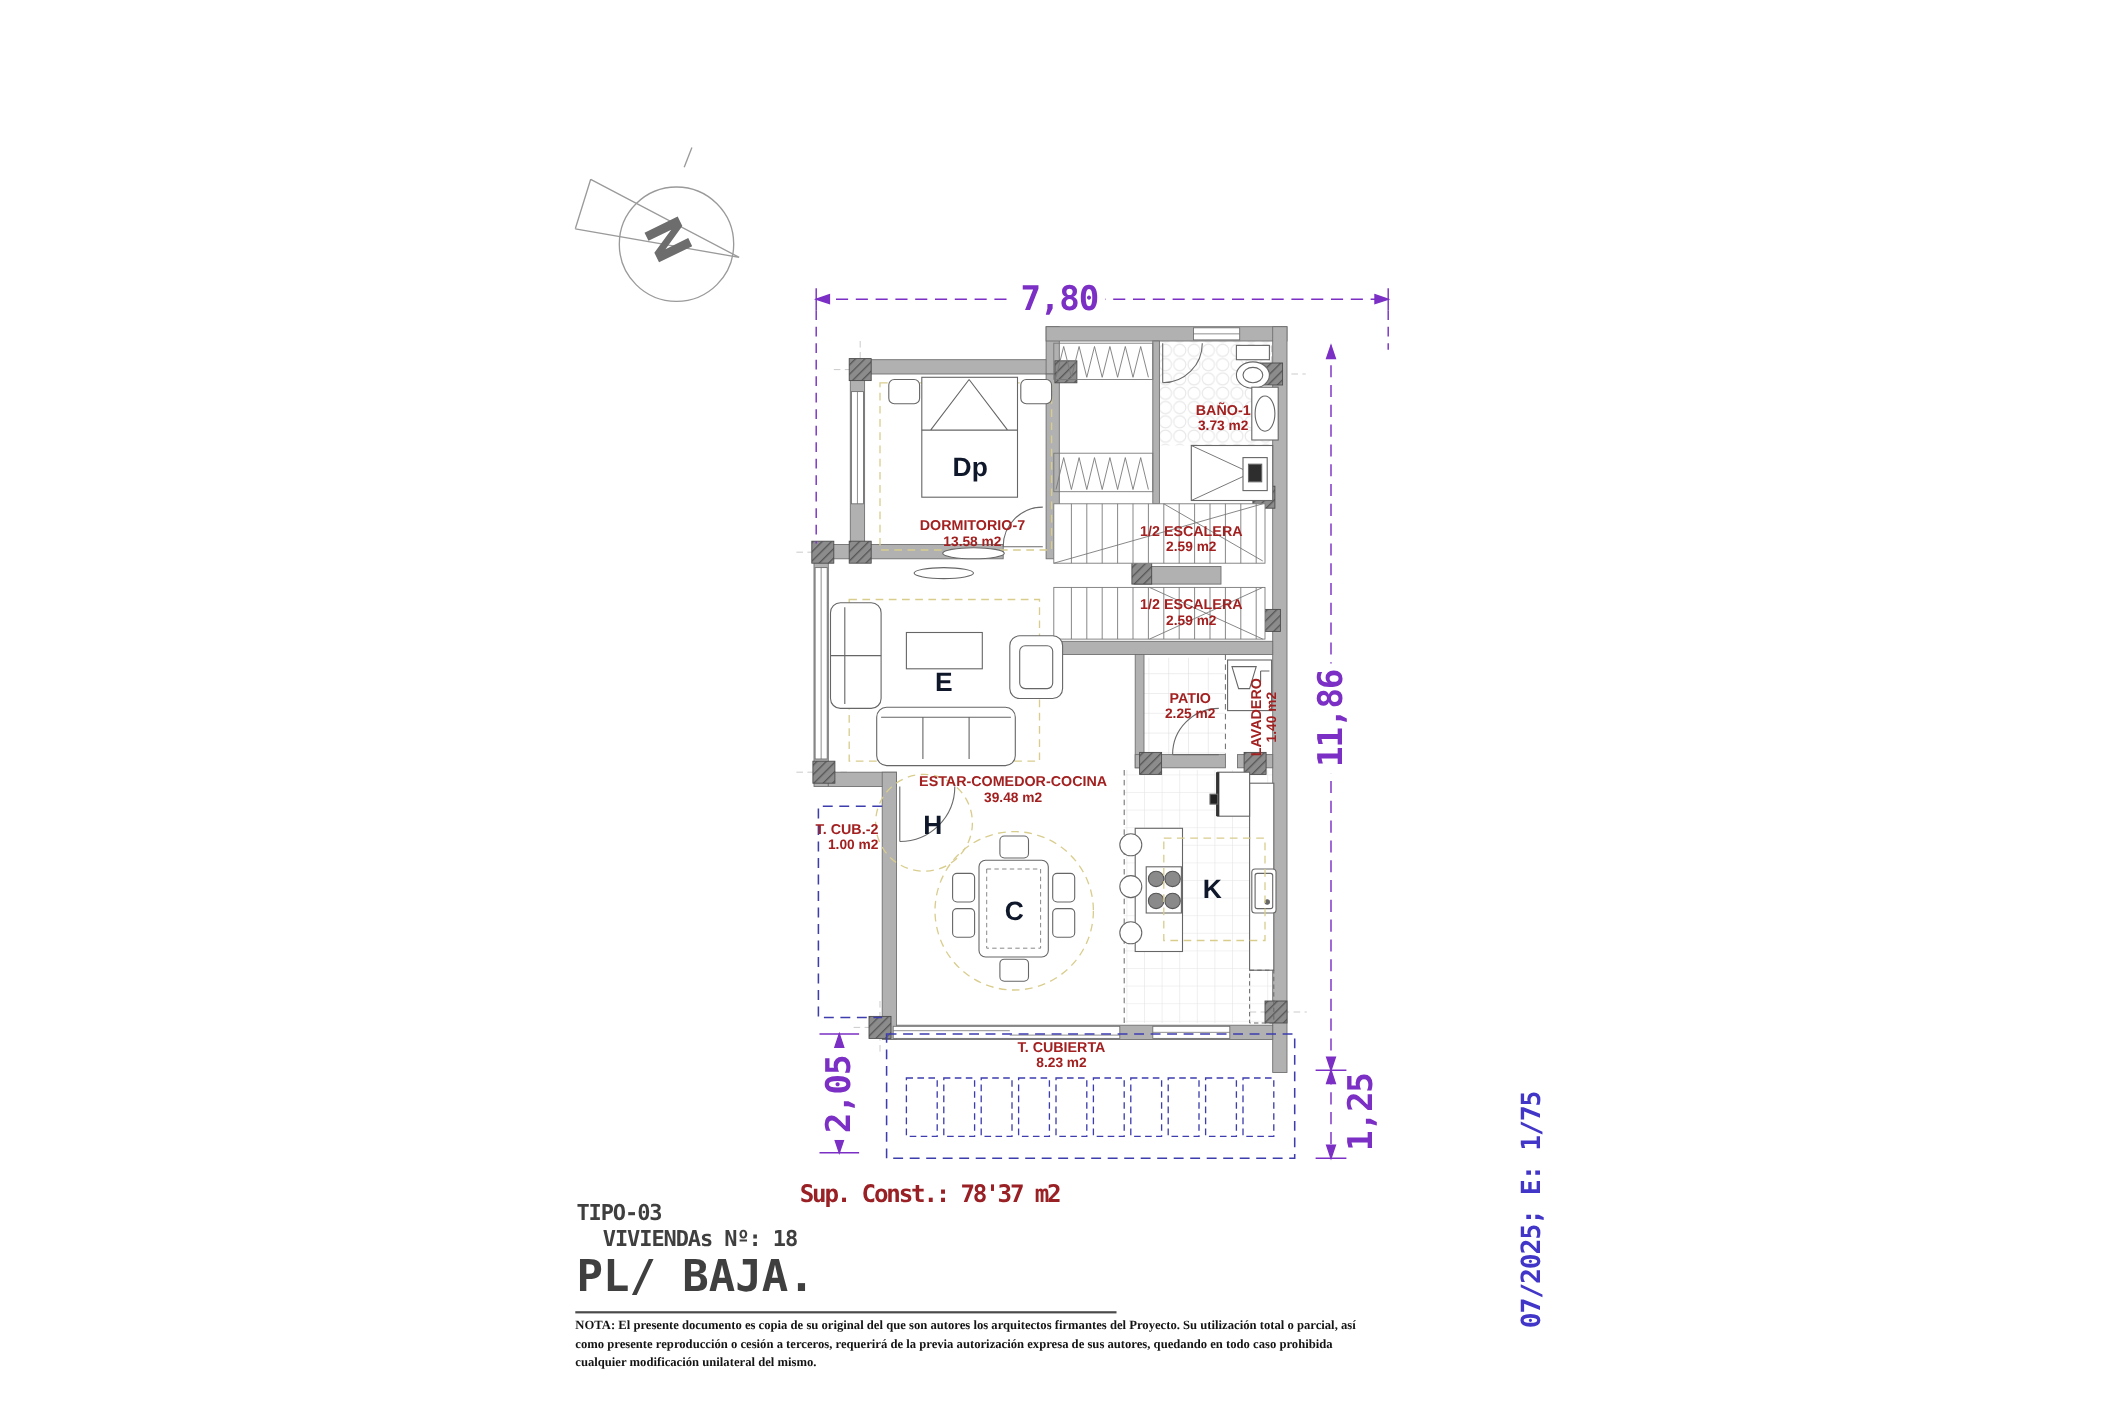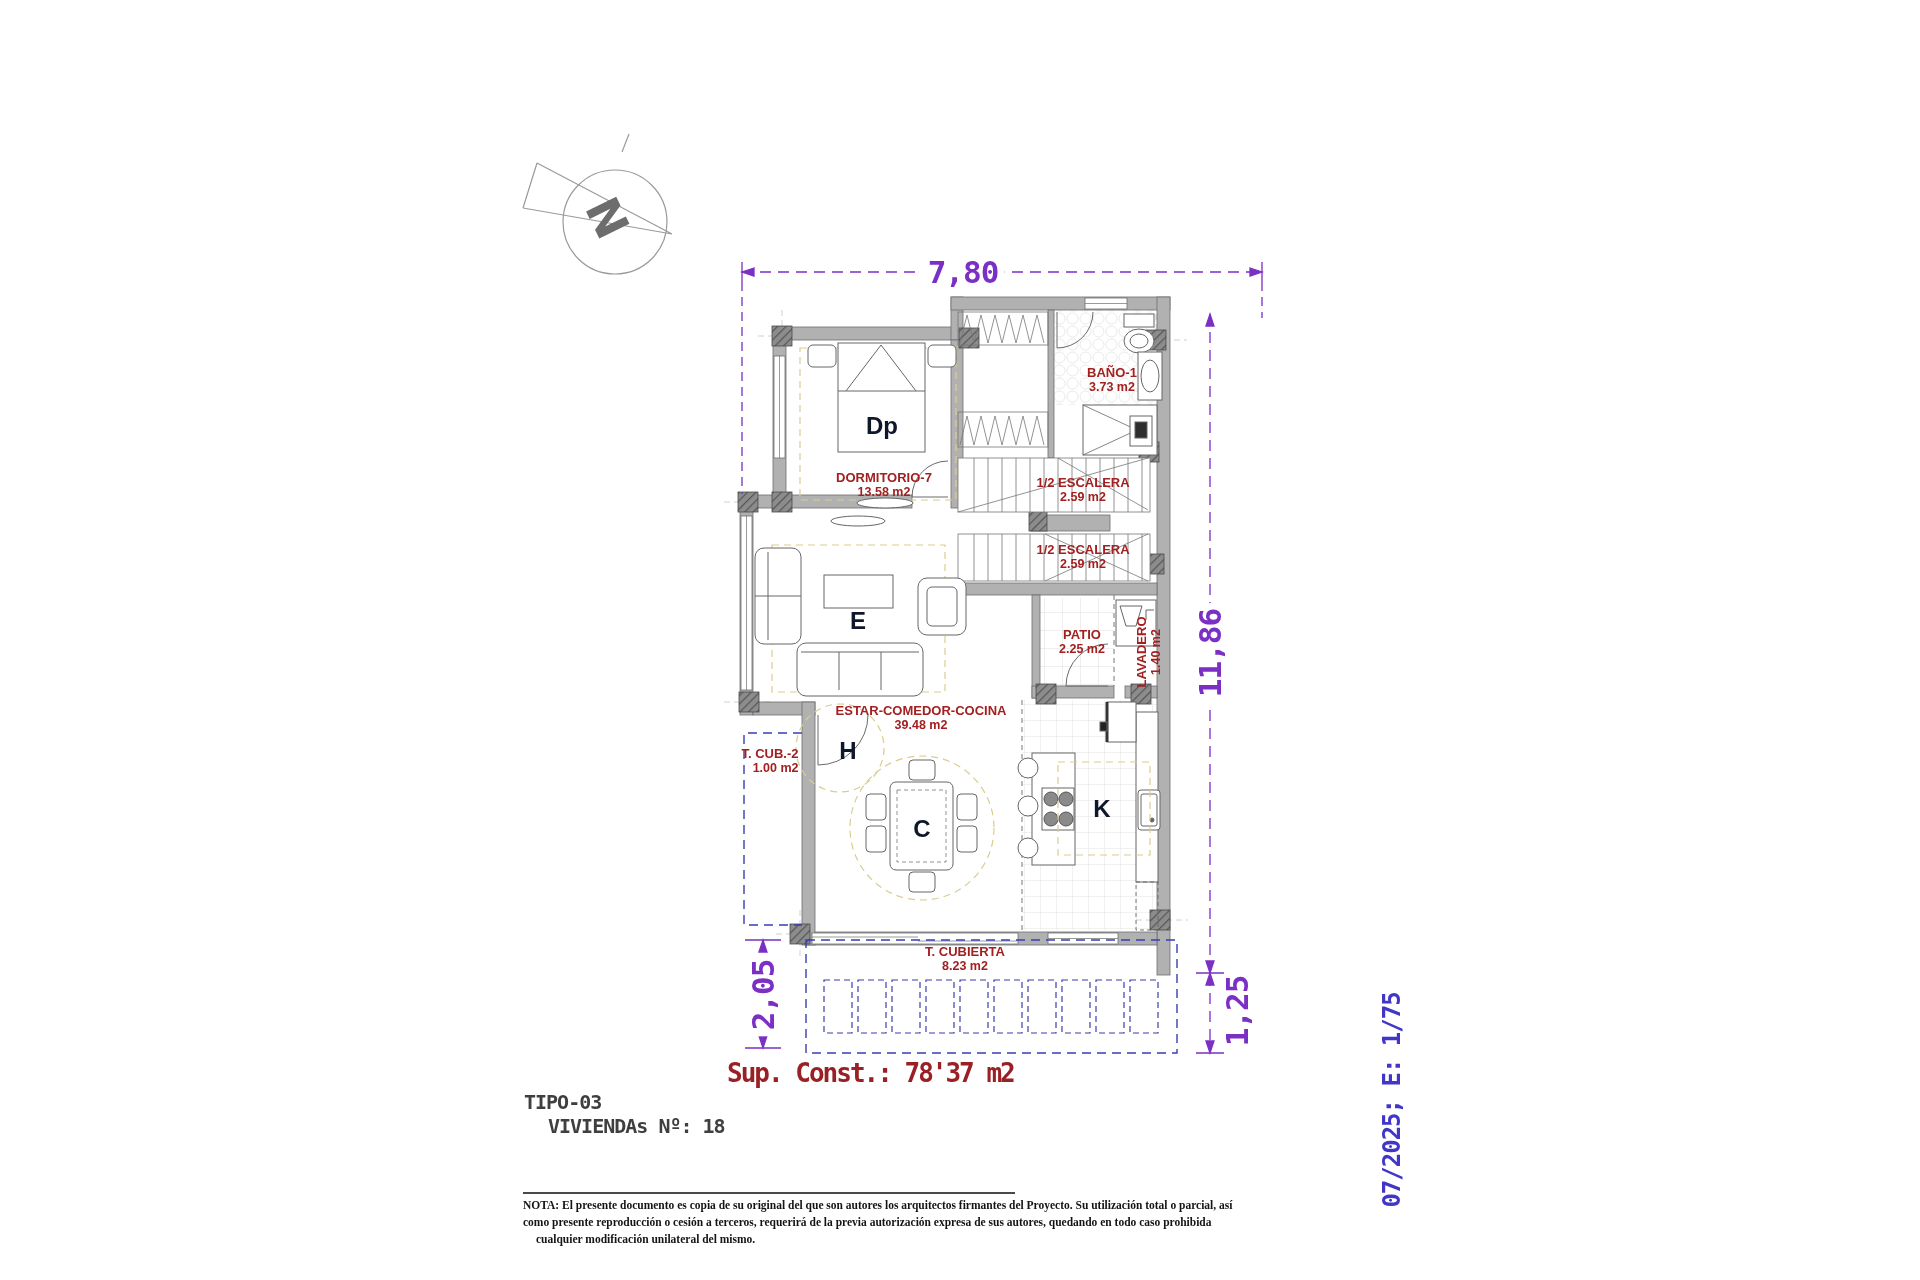--- a/index.html
+++ b/index.html
@@ -9,22 +9,22 @@
   .abs{position:absolute;white-space:nowrap;}
   .ctr{transform:translate(-50%,-50%);}
   .rot{transform:translate(-50%,-50%) rotate(-90deg);}
   .dim{font-family:"DejaVu Sans Mono",monospace;font-weight:bold;font-size:31px;
        color:#7b2fc4;background:#ffffff;padding:0 6px;letter-spacing:-1px;}
   .dim.nobg{background:transparent;}
   .lbl{font-size:13px;font-weight:bold;color:#a32020;text-align:center;line-height:15px;
        background:transparent;}
   .lbl .a2{font-size:12.5px;}
   .gold{font-size:24px;font-weight:bold;color:#0f172a;}
-  .supconst{font-family:"DejaVu Sans Mono",monospace;font-weight:bold;font-size:26px;
-            letter-spacing:-2px;color:#992024;}
+  .supconst{font-family:"DejaVu Sans Mono",monospace;font-weight:bold;font-size:22px;
+            letter-spacing:-2px;color:#992024;margin-top:16px;}
   .tb{font-family:"DejaVu Sans Mono",monospace;font-weight:bold;color:#3f3f3f;letter-spacing:-1px;}
   .tb1{font-size:20px;}
   .tb2{font-size:20px;}
   .tb3{font-size:40px;letter-spacing:0px;}
   .rule{border-top:2px solid #4a4a4a;}
   .nota{font-family:"Liberation Serif",serif;font-weight:bold;font-size:11.5px;color:#141414;}
   .sidenote{font-family:"DejaVu Sans Mono",monospace;font-weight:bold;font-size:24px;
             color:#4136c8;letter-spacing:-1px;}
   .north-n{font-family:"DejaVu Sans",sans-serif;font-weight:bold;font-size:46px;color:#6d6d6d;
            transform:translate(-50%,-50%) rotate(64deg);}
@@ -299,21 +299,22 @@
   <div class="abs ctr gold" style="left:882px;top:426px;">Dp</div>
   <div class="abs ctr gold" style="left:858px;top:621px;">E</div>
   <div class="abs ctr gold" style="left:848px;top:751px;">H</div>
   <div class="abs ctr gold" style="left:922px;top:829px;">C</div>
   <div class="abs ctr gold" style="left:1102px;top:809px;">K</div>
 
   <div class="abs supconst" style="left:727px;top:1058px;">Sup. Const.: 78'37 m2</div>
 
   <div class="abs tb tb1" style="left:524px;top:1090px;">TIPO-03</div>
   <div class="abs tb tb2" style="left:548px;top:1114px;">VIVIENDAs Nº: 18</div>
+  <div class="abs tb tb3" style="left:524px;top:1138px;">PL/ BAJA.</div>
   <div class="abs rule" style="left:523px;top:1192px;width:492px;height:0;"></div>
 
   <div class="abs nota" style="left:523px;top:1199px;">NOTA: El presente documento es copia de su original del que son autores los arquitectos firmantes del Proyecto. Su utilización total o parcial, así</div>
   <div class="abs nota" style="left:523px;top:1216px;">como presente reproducción o cesión a terceros, requerirá  de la previa autorización expresa de sus autores, quedando en todo caso prohibida</div>
-  <div class="abs nota" style="left:536px;top:1233px;">cualquier modificación unilateral del mismo.</div>
+  <div class="abs nota" style="left:523px;top:1233px;">cualquier modificación unilateral del mismo.</div>
 
   <div class="abs rot sidenote" style="left:1392px;top:1100px;">07/2025; E: 1/75</div>
 
 </div>
 
 </body></html>

